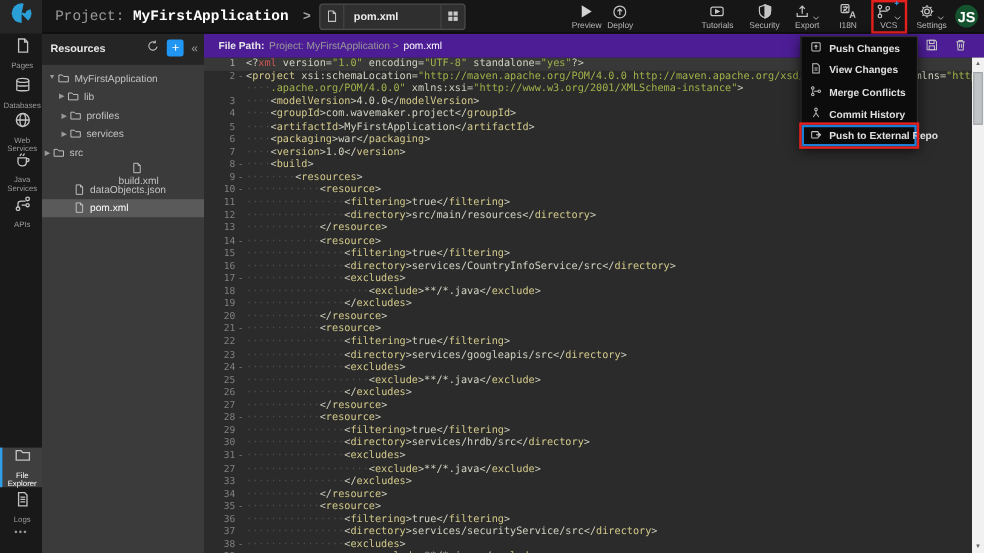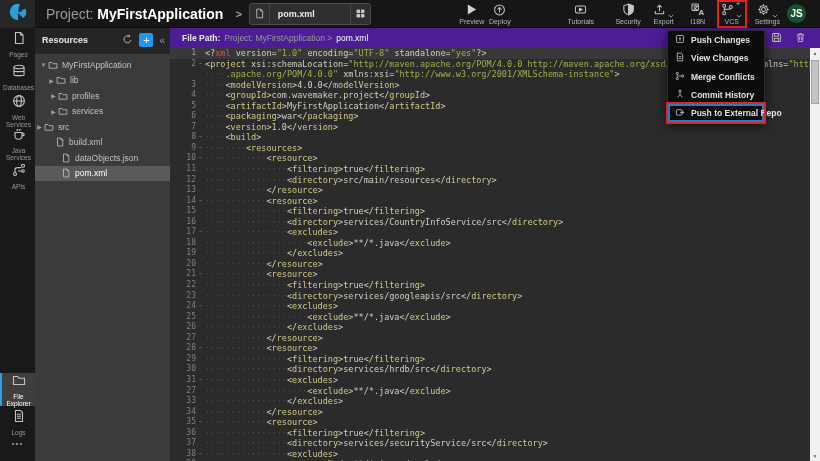--- a/index.html
+++ b/index.html
@@ -5,21 +5,21 @@
   * { margin:0; padding:0; box-sizing:border-box; }
   html,body { width:820px; height:461px; overflow:hidden; background:#2b2b2b;
     font-family:"Liberation Sans", sans-serif; }
   .app { position:relative; width:820px; height:461px; }
 
   
   .topbar { position:absolute; left:0; top:0; width:820px; height:28px;
     background:#161616; display:flex; align-items:center; border-bottom:1px solid #0a0a0a; z-index:30;}
   .logo { width:35px; height:28px; background:#262626; display:flex; align-items:center; justify-content:center; }
   .logo svg { width:20px; height:20px; }
-  .proj { margin-left:11px; font-size:14px; white-space:nowrap; }
+  .proj { margin-left:11px; font-size:12px; white-space:nowrap;font-family:Liberation Mono, monospace; }
   .plabel { color:#9a9a9a; }
   .pname { color:#ffffff; font-weight:bold; }
   .bcrumb { color:#a0a0a0; font-size:11px; font-weight:bold; margin:0 7px 0 12px; }
   .tab { height:22px; background:#2f2f2f; border:1px solid #4d4d4d; border-radius:3px;
     display:flex; align-items:center; width:122px; }
   .tab-cell { width:20px; height:100%; display:flex; align-items:center; justify-content:center; }
   .tab-cell.l { border-right:1px solid #454545; }
   .tab-cell.r { border-left:1px solid #454545; margin-left:auto; }
   .tab-cell svg { width:11px; height:11px; }
   .tab-lbl { color:#ececec; font-size:9px; font-weight:bold; margin-left:8px; }
@@ -32,21 +32,21 @@
   .tb-act { display:flex; flex-direction:column; align-items:center; justify-content:center;
     padding:1px 2px; min-width:26px; cursor:pointer; }
   .icrow { position:relative; height:14px; display:flex; align-items:center; }
   .tbi svg { width:13px; height:13px; display:block; }
   .tb-lbl { font-size:7px; color:#b8b8b8; margin-top:1px; white-space:nowrap; }
   .chev { margin-left:2px; transform:translateY(3px); }
   .chev svg { width:6px; height:4px; }
   .badge { position:absolute; top:-3px; right:2px; color:#3aa0f0; font-size:7px; font-weight:bold; }
   .vcs-hl { outline:2px solid #e6201d; outline-offset:0px; }
   .avatar { width:19px; height:19px; border-radius:50%; background:#14532d; color:#fff;
-    font-size:10px; font-weight:bold; display:flex; align-items:center; justify-content:center; margin-right:14px; }
+    font-size:12px; font-weight:bold; display:flex; align-items:center; justify-content:center; margin-right:5px; }
 
   
   .sidebar { position:absolute; left:0; top:28px; width:35px; bottom:0; background:#191919;
     display:flex; flex-direction:column; z-index:5; }
   .sb-item { height:33px; display:flex; flex-direction:column; align-items:center; justify-content:center;
     border-left:2px solid transparent; cursor:pointer; }
   .sb-item svg { width:14px; height:14px; }
   .sb-lbl { font-size:6.5px; line-height:7px; color:#9a9a9a; text-align:center; margin-top:2px; }
   .sb-item.active { background:#3f3f3f; border-left:2px solid #2e9fe6; }
   .sb-item.active .sb-lbl { color:#ffffff; }
@@ -382,21 +382,21 @@
         </div>
         <div class="trow" style="">
           <span class="tarr">▶</span>
           <span class="tico">
             <svg viewBox="0 0 14 14" fill="none" stroke="#c4c4c4" stroke-width="1.1">
               <path d="M1.5 3.5 H5.5 L7 5.2 H12.5 V11.5 H1.5 Z"></path>
             </svg>
           </span>
           <span>src</span>
         </div>
-        <div class="trow" style="padding-left: 20px;">
+        <div class="trow" style="padding-left: 26px; flex-direction: column;">
           <span class="tico">
             <svg viewBox="0 0 14 14" fill="none" stroke="#c4c4c4" stroke-width="1.1">
               <path d="M3.5 1.5 h5 l2.5 2.5 v8.5 h-7.5 z"></path>
               <path d="M8.5 1.5 v2.5 h2.5"></path>
             </svg>
           </span>
           <span>build.xml</span>
         </div>
         <div class="trow" style="padding-left: 26px;">
           <span class="tico">

